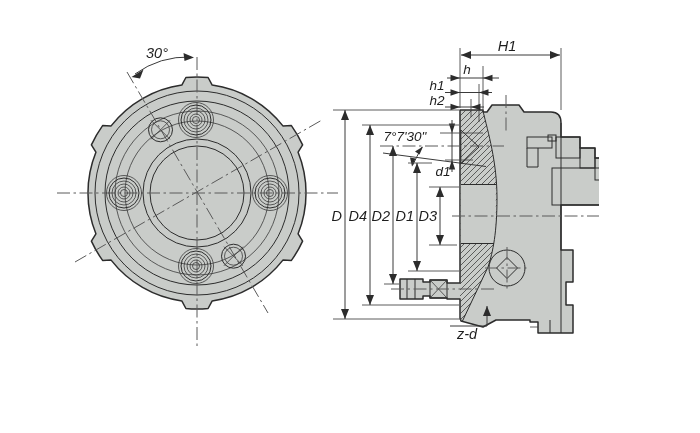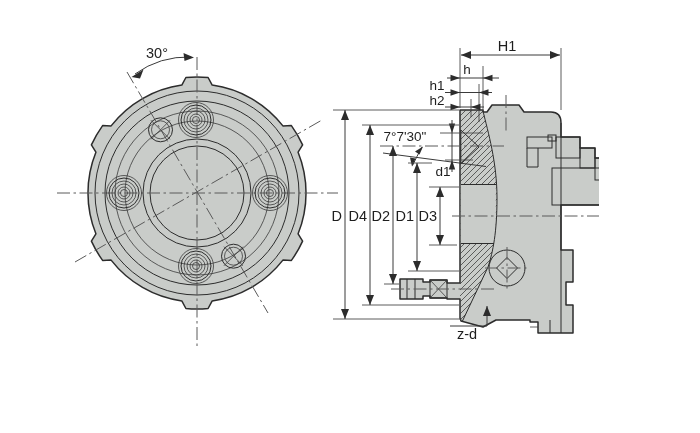--- a/index.html
+++ b/index.html
@@ -1,17 +1,17 @@
 <!DOCTYPE html>
 <html><head>
 <meta charset="utf-8">
 <style>
   html,body{margin:0;padding:0;background:#fff;}
   .stage{width:599px;height:433px;position:relative;background:#fff;overflow:hidden;
-         font-family:"Liberation Sans", sans-serif;}
+         font-family:"Liberation Sans", sans-serif;font-style:italic;}
   svg{display:block;}
   text{fill:#1e1e1e;font-family:"Liberation Sans", sans-serif;}
   .lbl{font-size:13.5px;}
   .lbl-big{font-size:14.5px;}
   .outline{fill:none;stroke:#2c2c2c;stroke-width:1.5;stroke-linejoin:round;}
   .thin{fill:none;stroke:#2c2c2c;stroke-width:1.0;}
   .xthin{fill:none;stroke:#3a3a3a;stroke-width:0.8;}
   .dim{fill:none;stroke:#3a3a3a;stroke-width:1.0;}
   .ext{fill:none;stroke:#4a4a4a;stroke-width:0.9;}
   .cl{fill:none;stroke:#5a5a5a;stroke-width:1.0;stroke-dasharray:13 3.5 2.5 3.5;}

